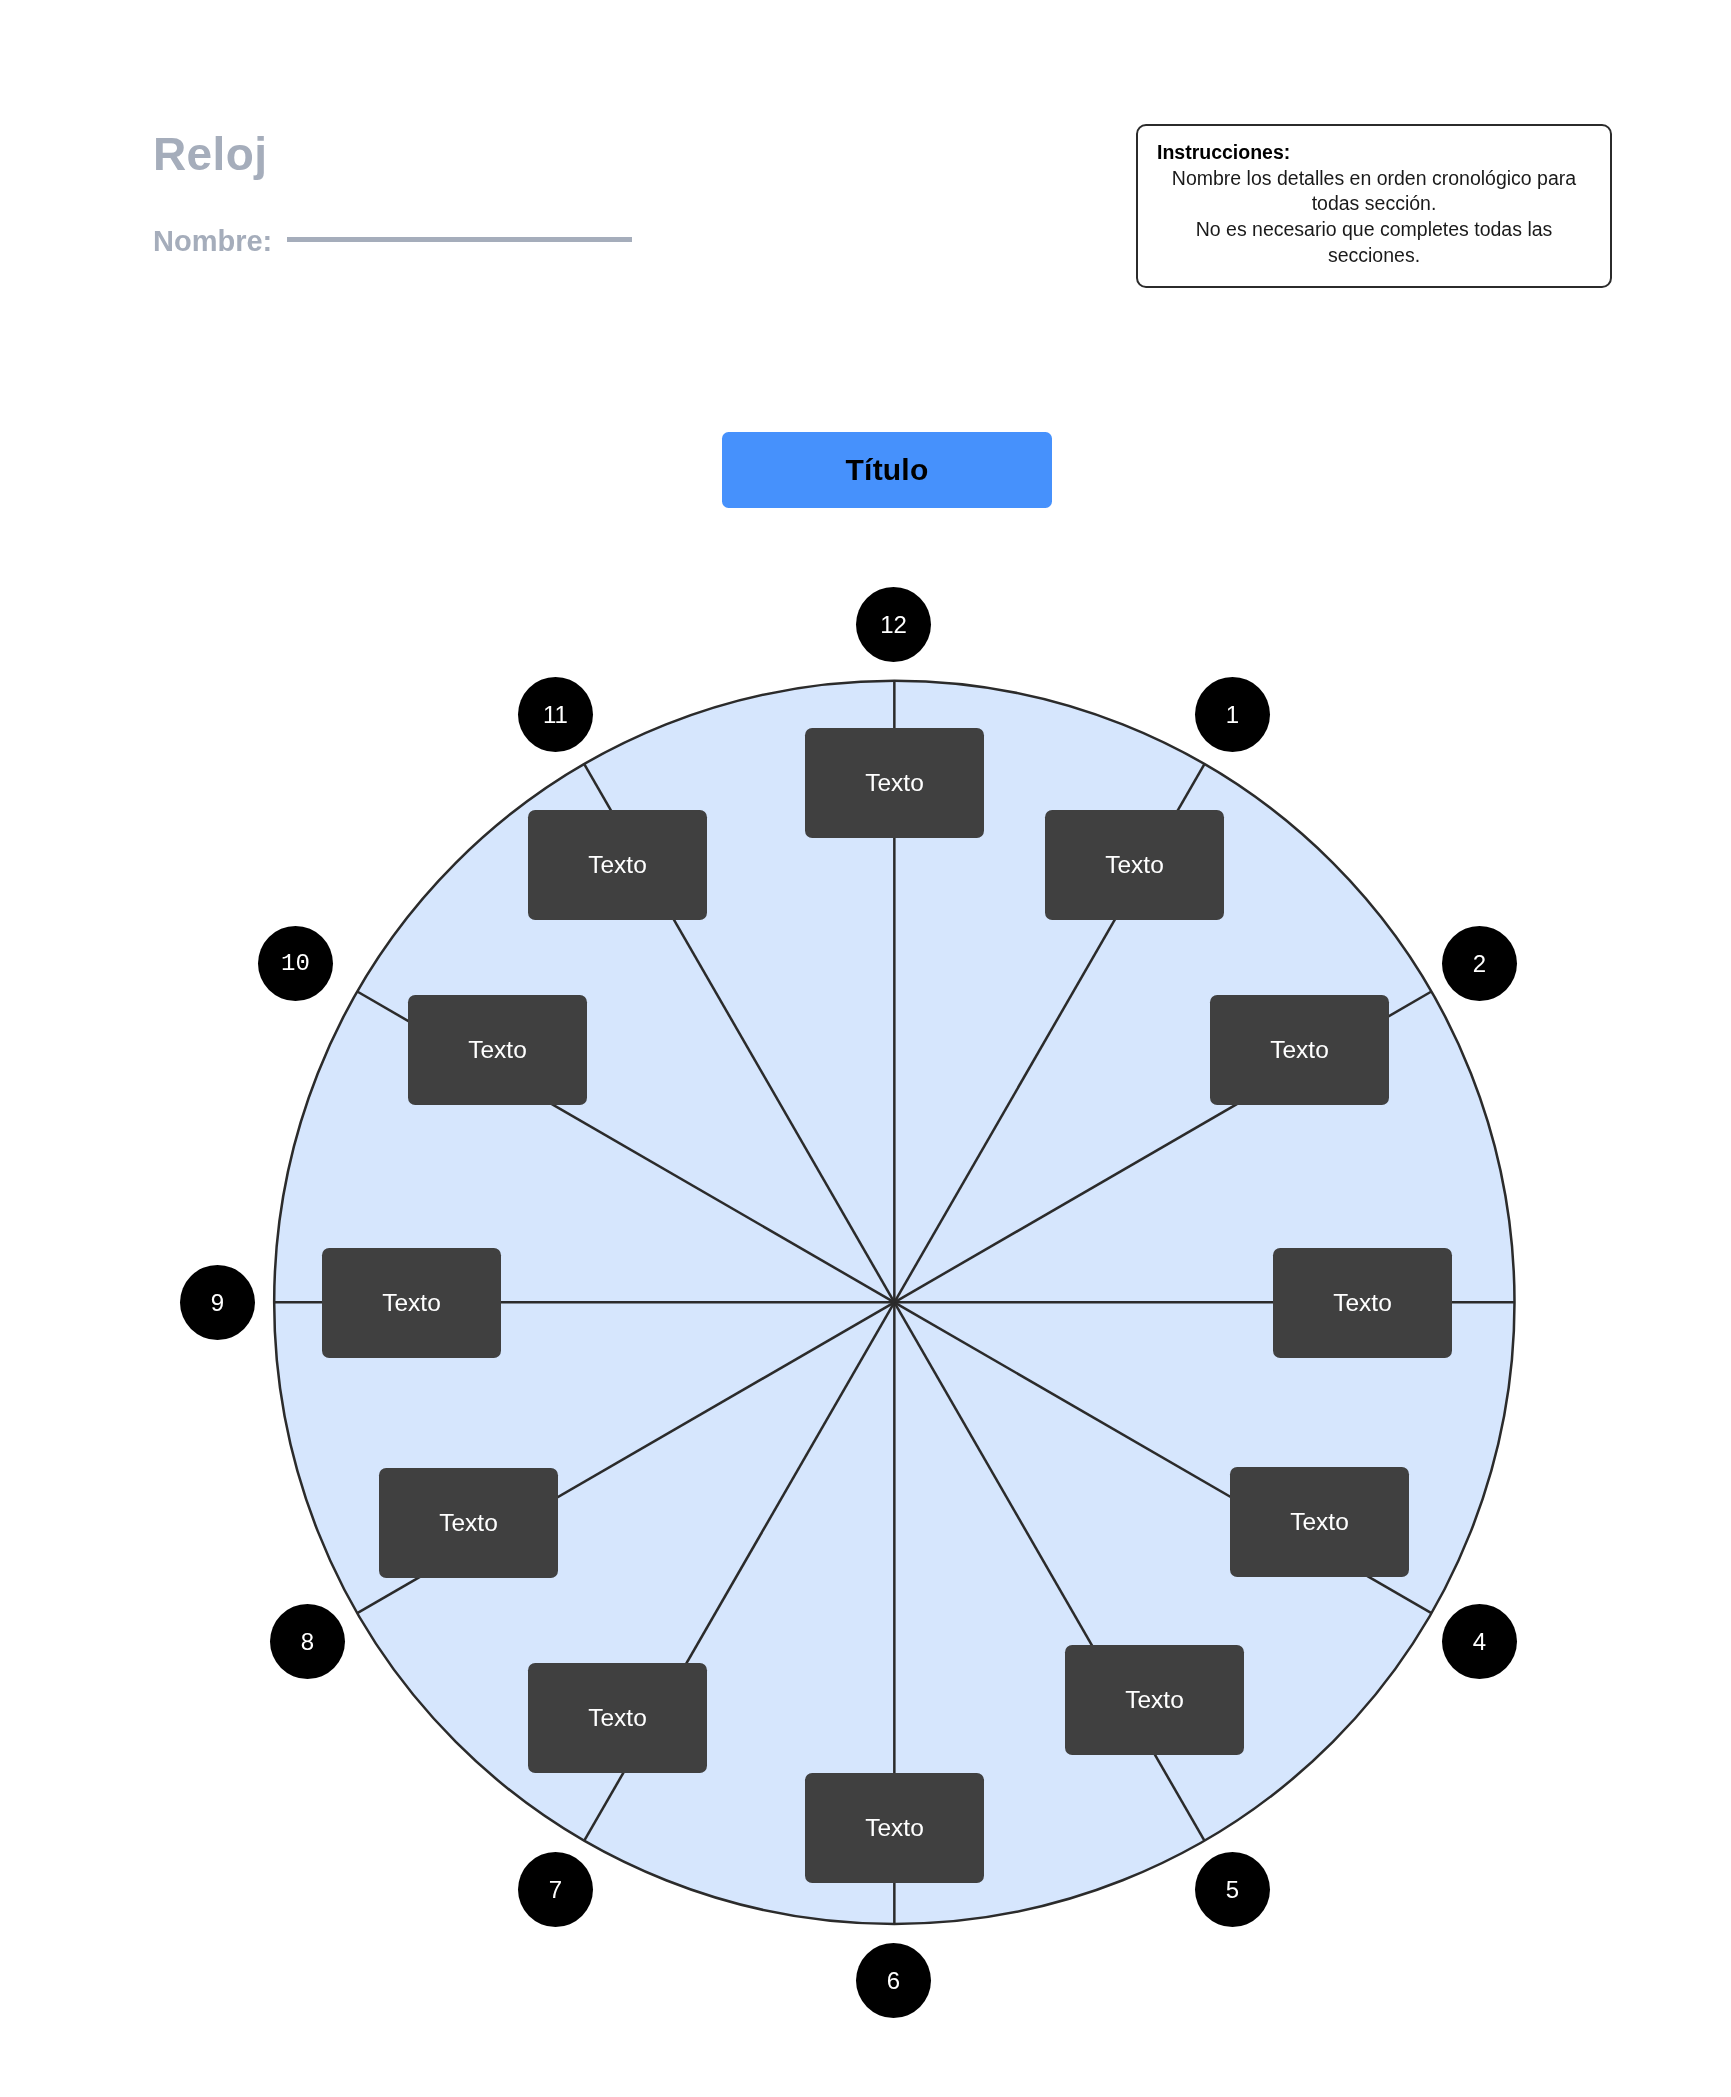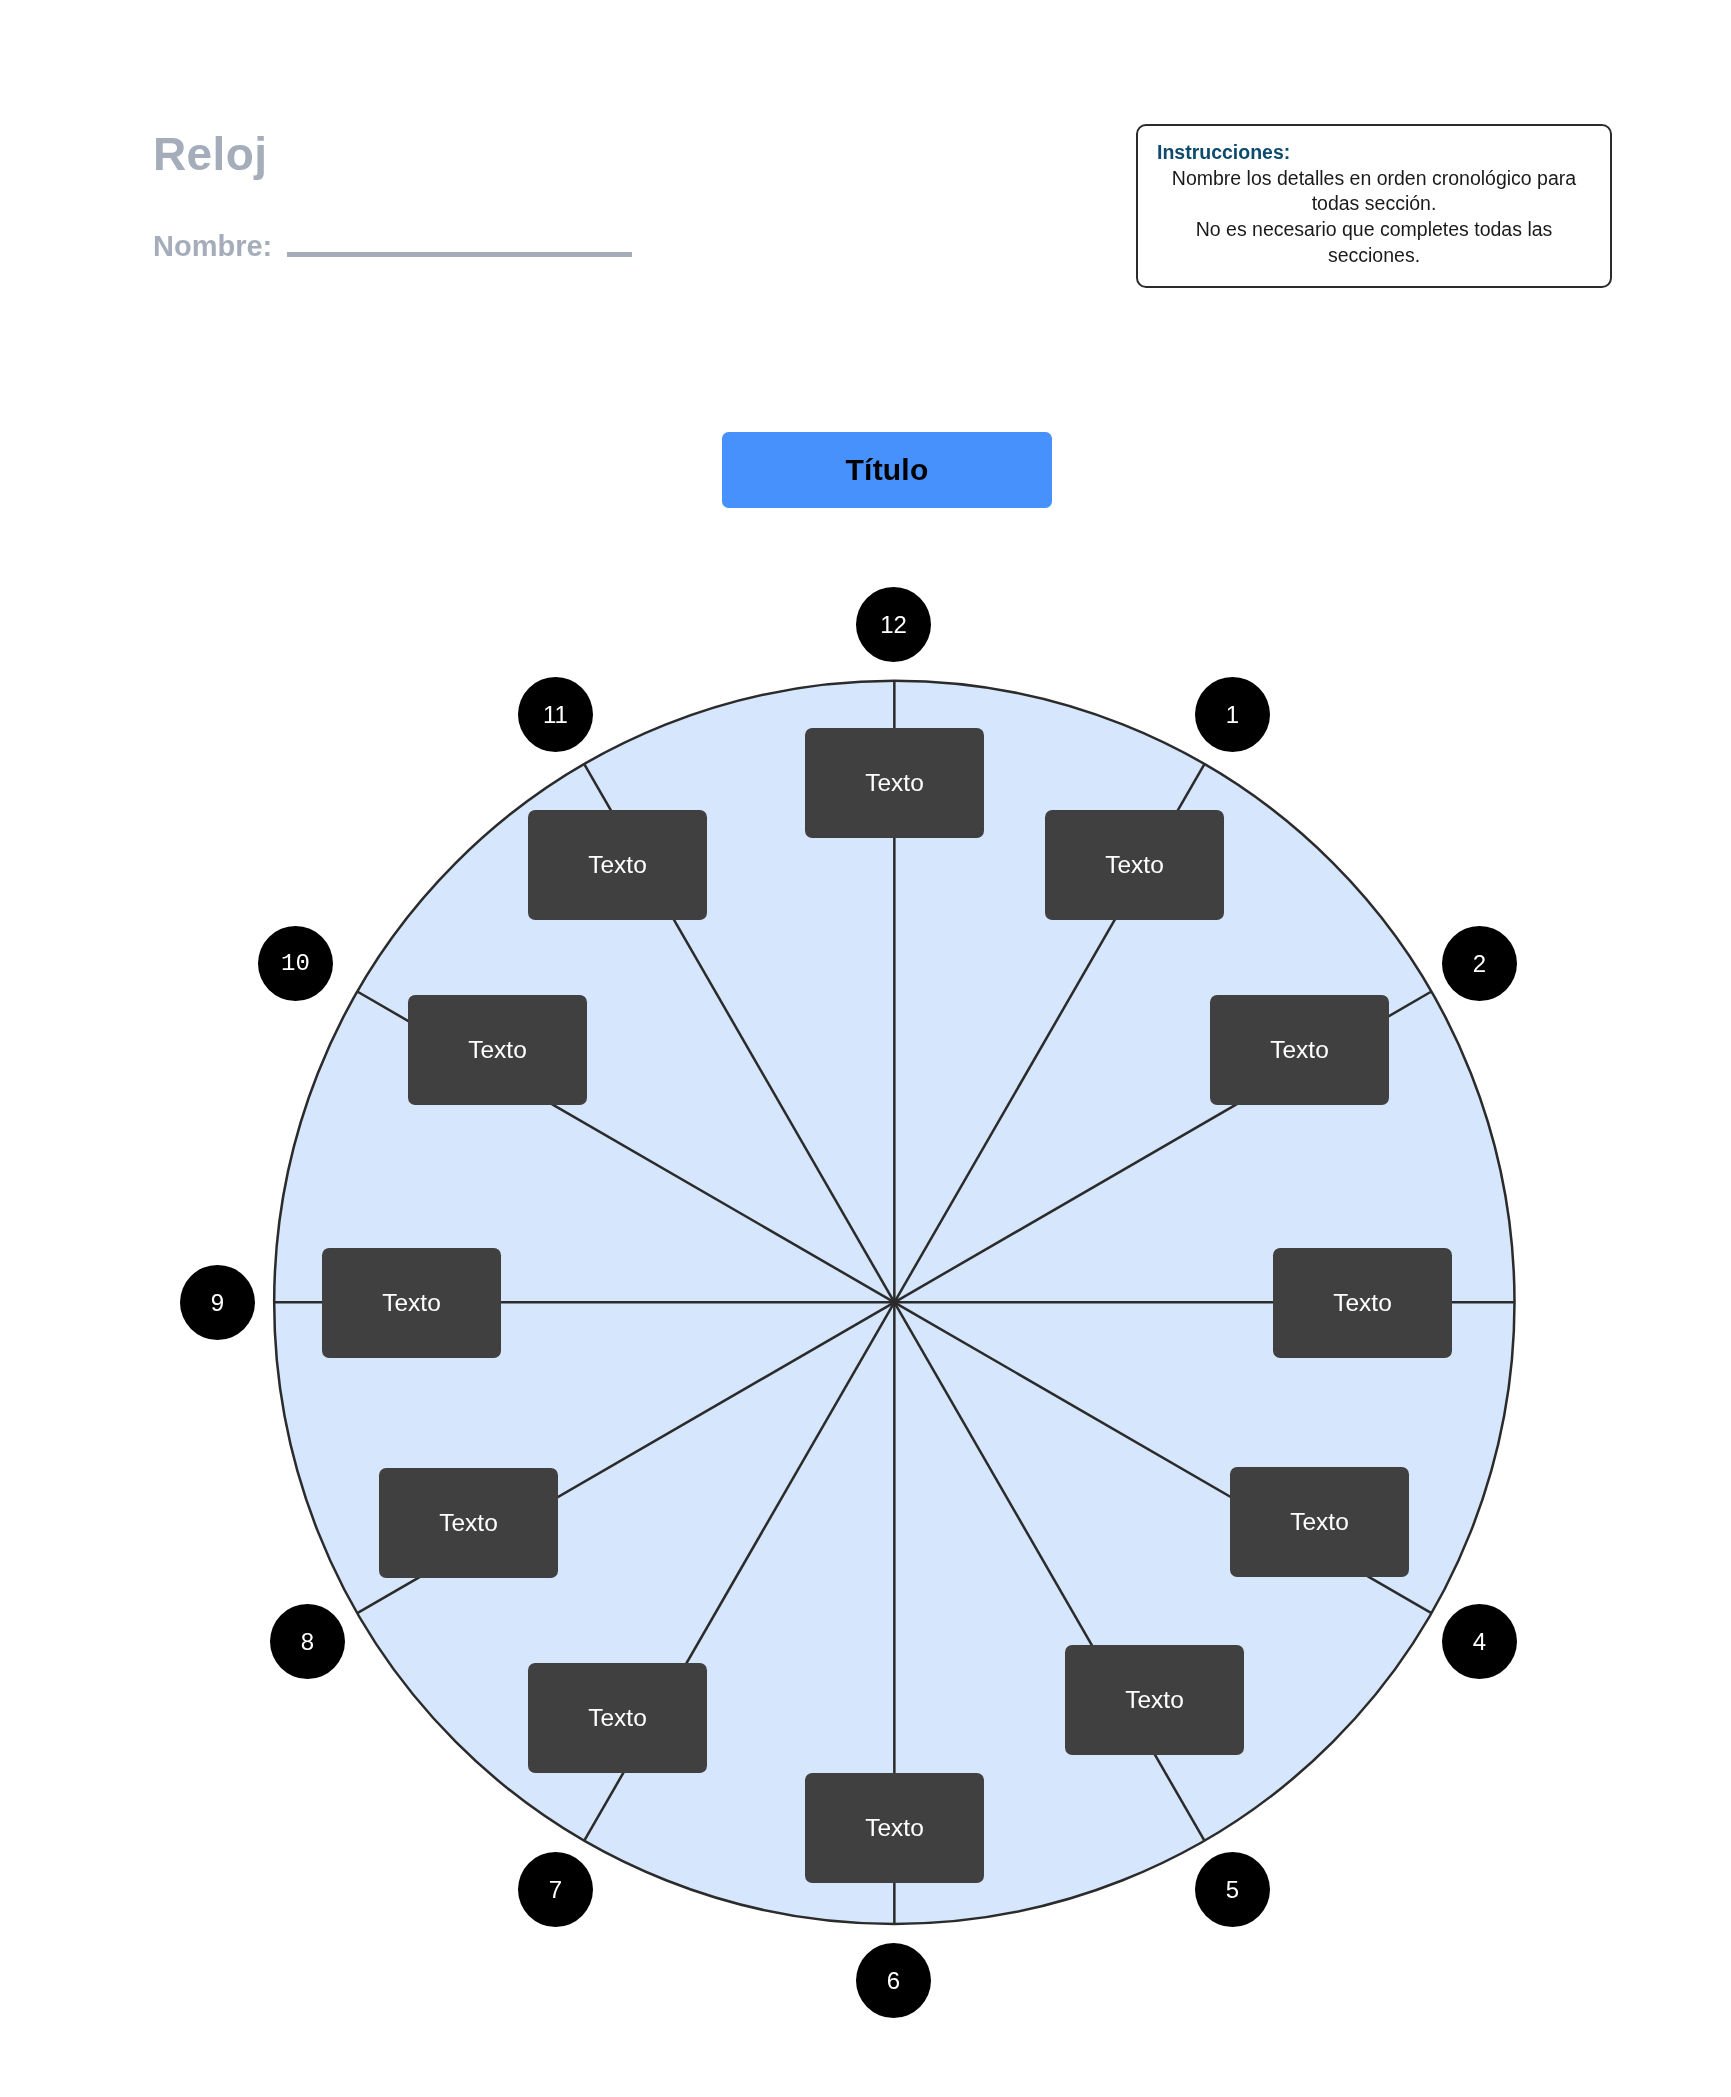--- a/index.html
+++ b/index.html
@@ -26,21 +26,21 @@
   #page-title {
     font-size: 46px;
     font-weight: bold;
     color: #A5ADBB;
     letter-spacing: 0.4px;
     line-height: 1;
     margin: 0 0 45px 0;
   }
   .field-row {
     display: flex;
-    align-items: flex-end;
+    align-items: center;
     margin-bottom: 35px;
     height: 39px;
   }
   .field-label {
     font-size: 29px;
     font-weight: bold;
     color: #A5ADBB;
     line-height: 1;
     white-space: nowrap;
   }
@@ -62,21 +62,21 @@
     width: 476px;
     box-sizing: border-box;
     border: 2.2px solid #2B2B2B;
     border-radius: 10px;
     padding: 14.4px 19px 17.3px 19px;
     background: #ffffff;
   }
   #instructions-title {
     font-size: 19.5px;
     font-weight: bold;
-    color: #0c4a6e;
+    color: #000000;
     text-align: left;
     line-height: 1.3;
   }
   .instructions-line {
     font-size: 19.5px;
     color: #1A1A1A;
     text-align: center;
     line-height: 1.32;
   }
 

